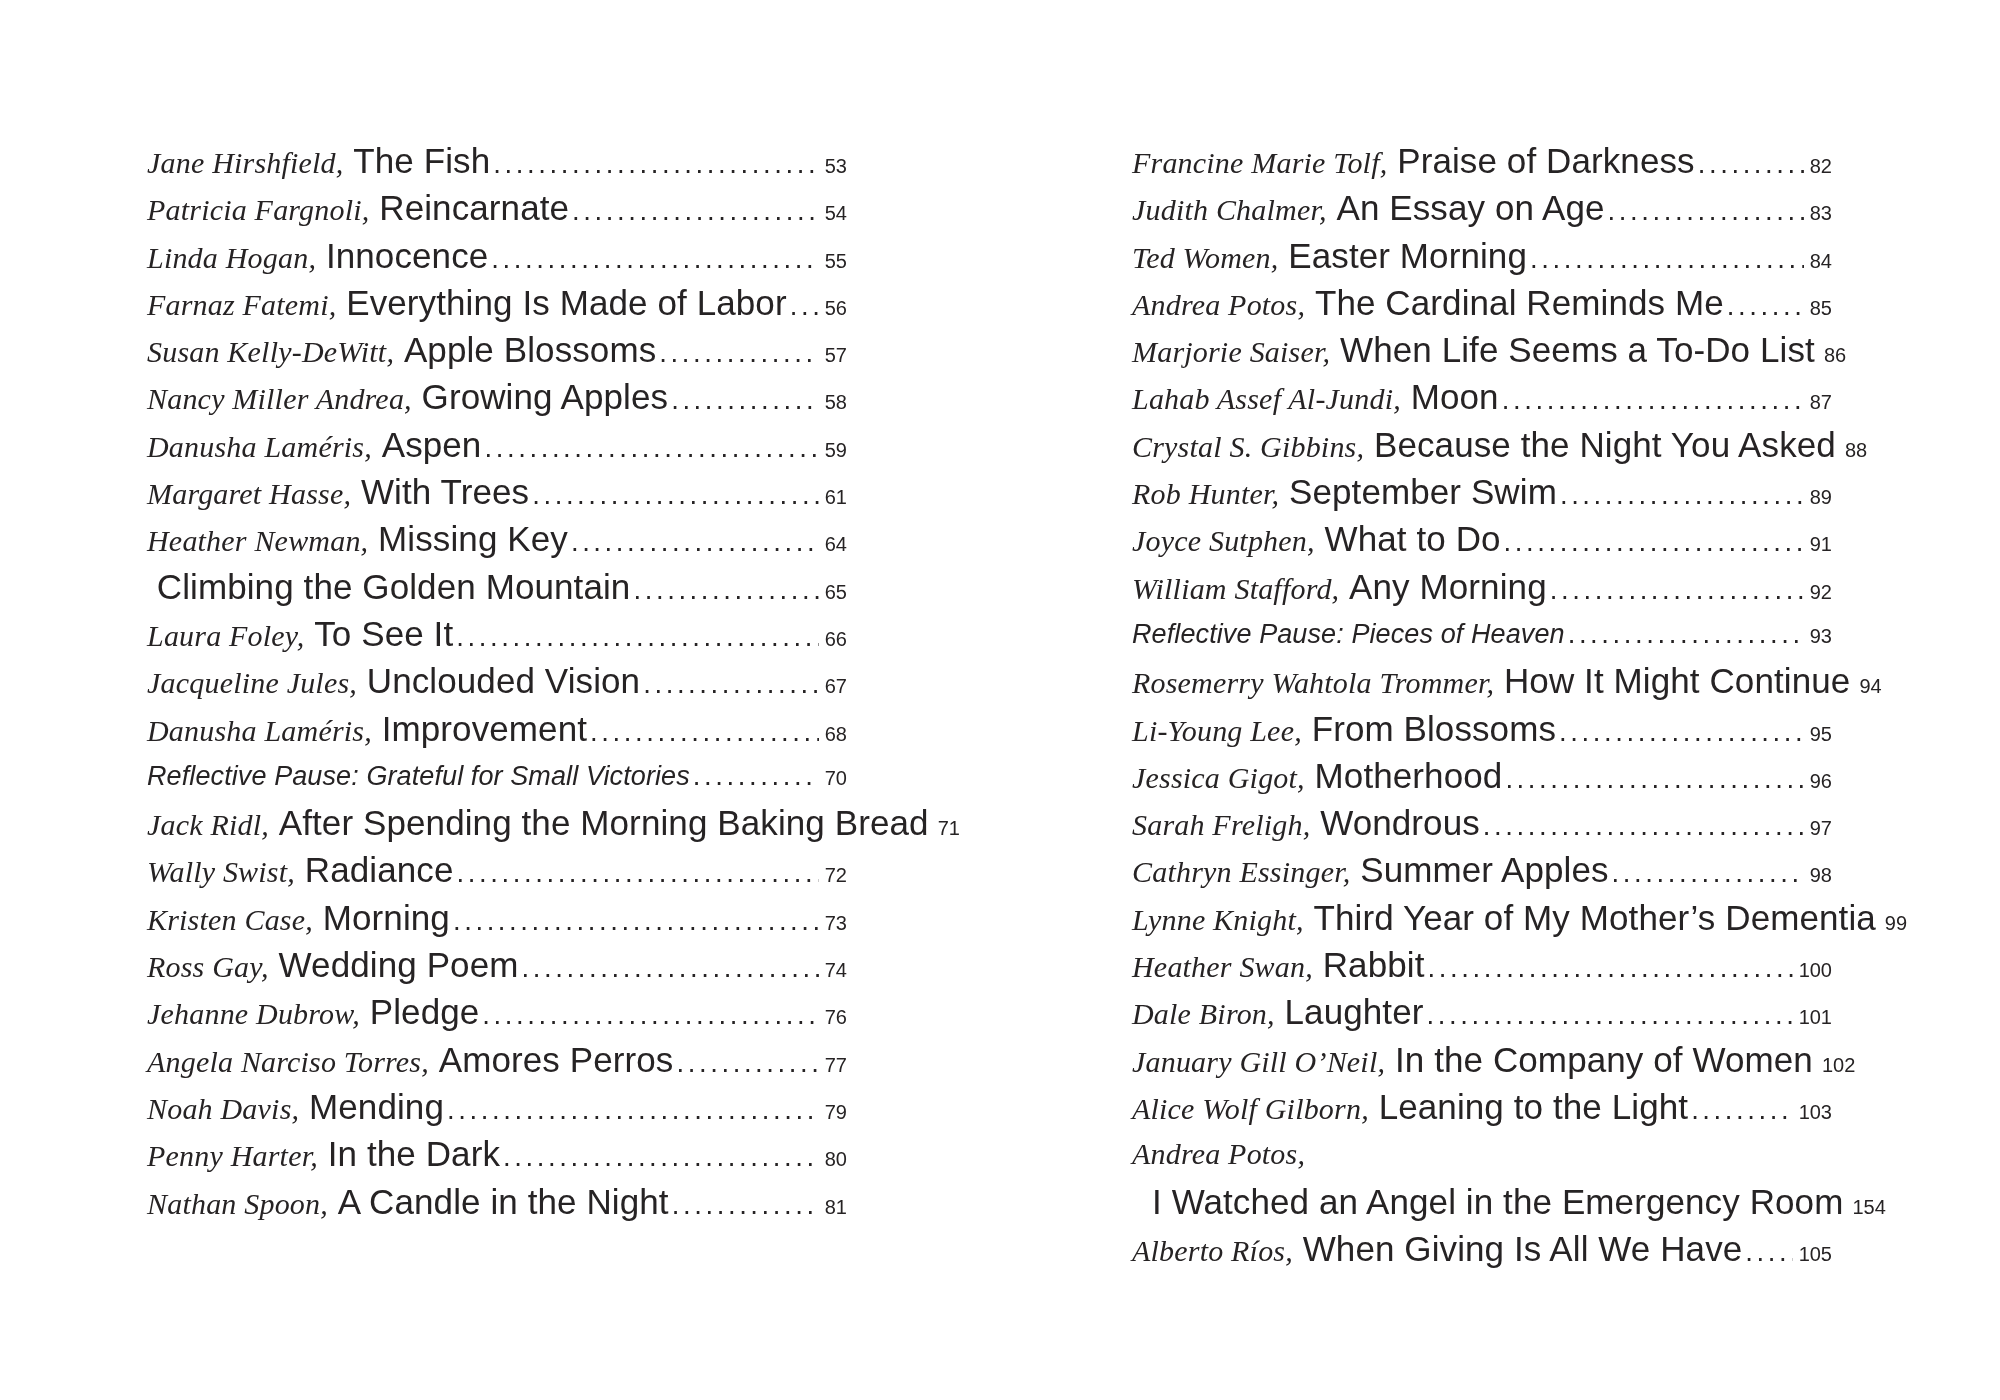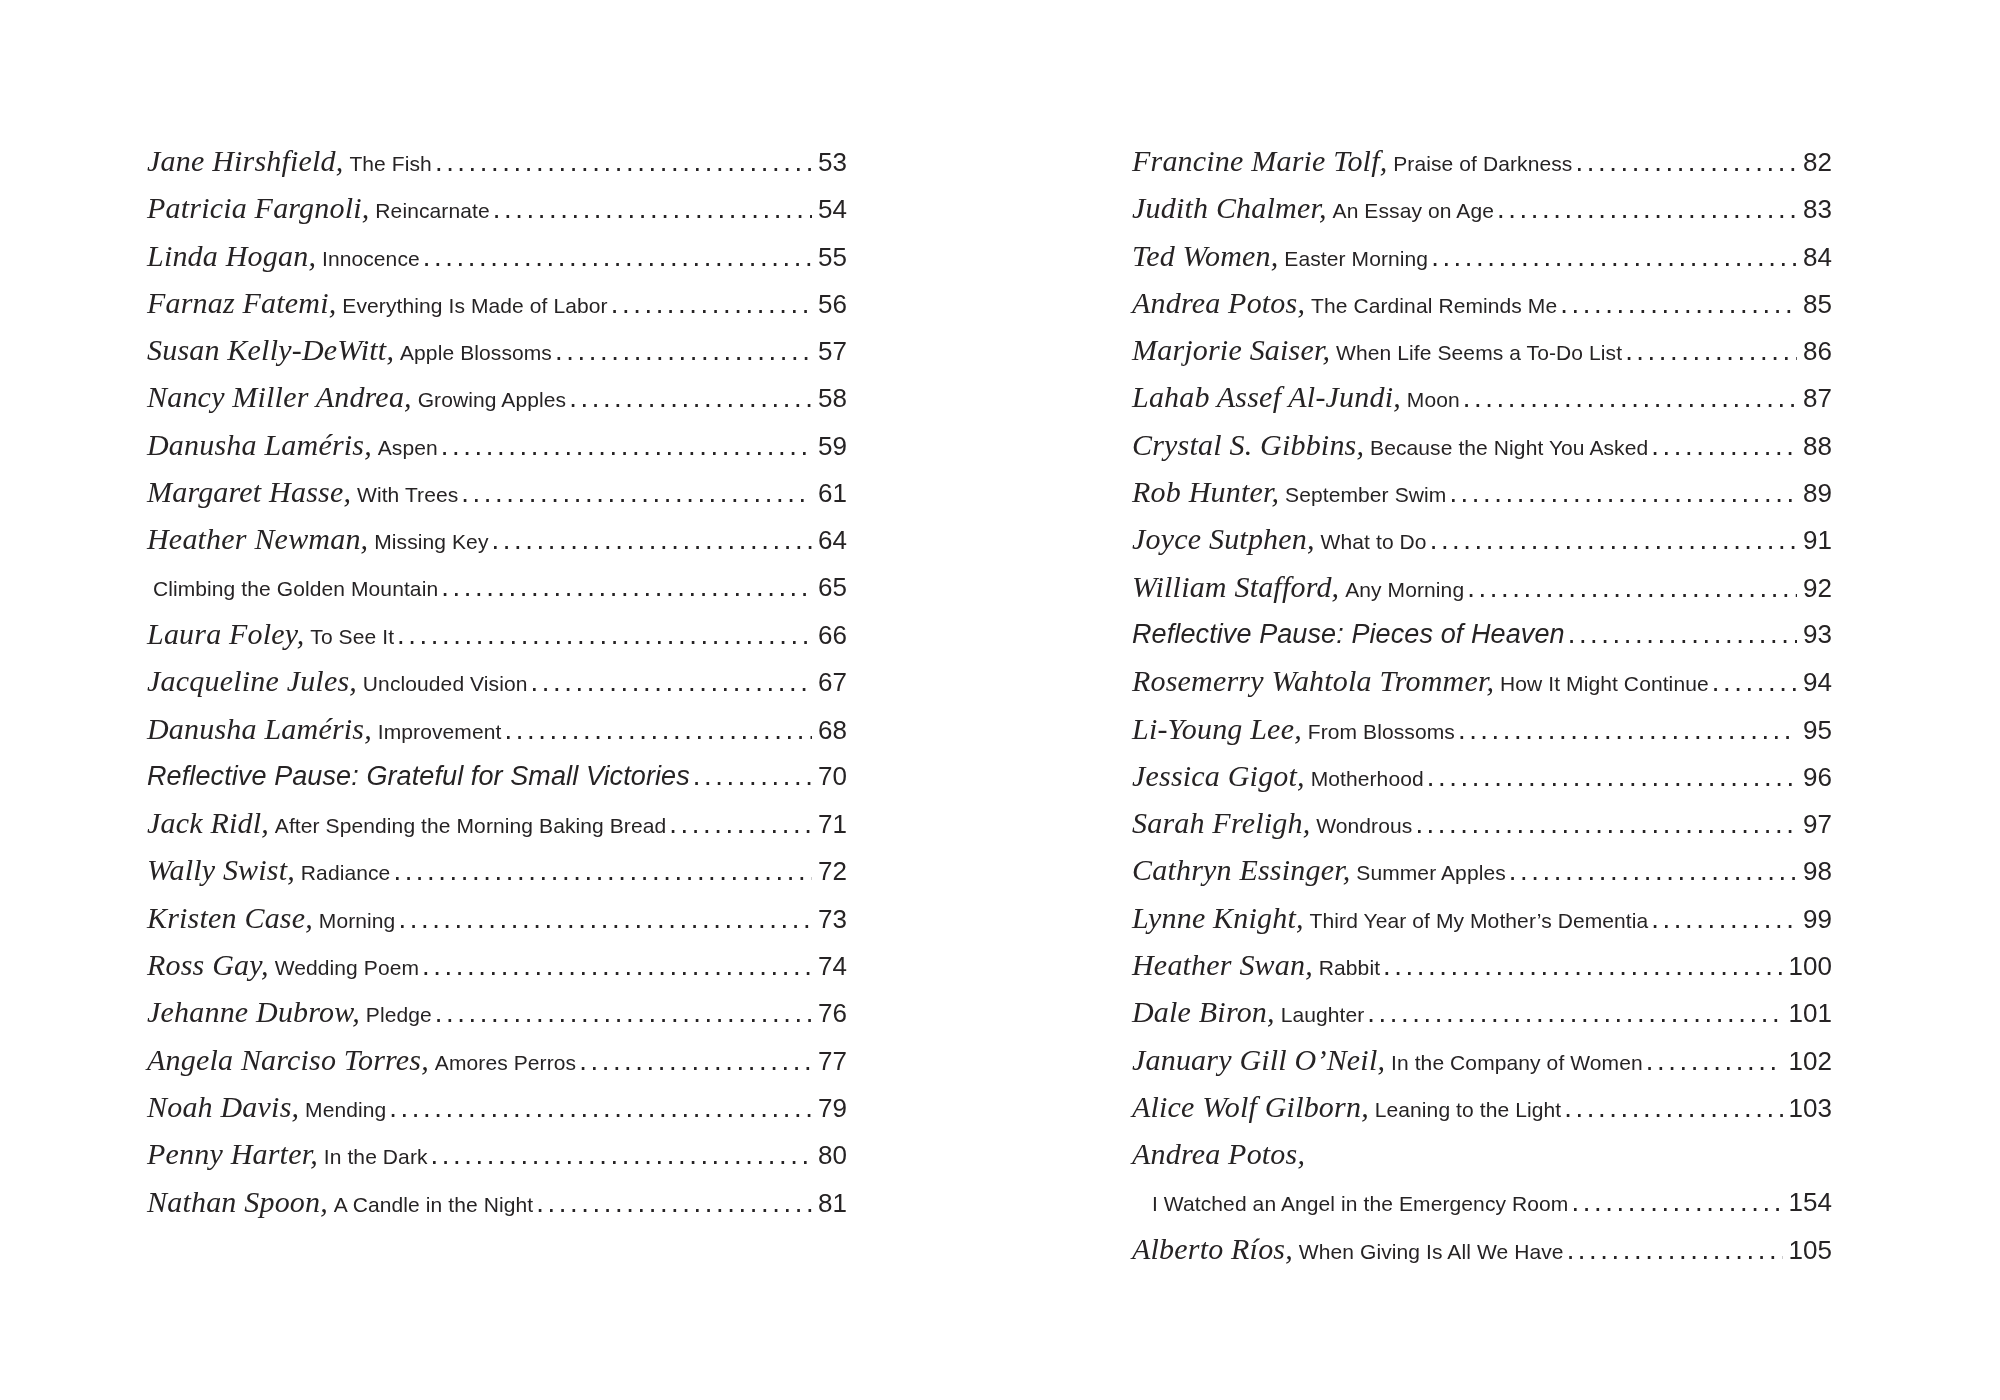--- a/index.html
+++ b/index.html
@@ -32,21 +32,21 @@
     line-height: 47.3px;
     white-space: nowrap;
   }
   .author {
     font-family: "Liberation Serif", serif;
     font-style: italic;
     font-size: 30px;
     letter-spacing: 0.2px;
   }
   .title {
-    font-size: 21px;
+    font-size: 35px;
     margin-left: 0.28em;
     letter-spacing: 0.1px;
   }
   .pause-label {
     font-size: 27px;
     font-style: italic;
     letter-spacing: 0.1px;
   }
   .title-indent {
     margin-left: 20px;
@@ -56,21 +56,21 @@
     min-width: 0;
     overflow: hidden;
     margin: 0 6px 0 3px;
     font-size: 27.5px;
   }
   .dots::before {
     content: "..............................................................................................................";
     letter-spacing: 3.6px;
   }
   .pagenum {
-    font-size: 26px;
+    font-size: 20px;
     text-align: center;
   }
 </style>
 </head>
 <body>
 
 <div class="spread">
   <div class="col" id="col-left">
       <div class="row">
         <span class="author">Jane Hirshfield,</span>

